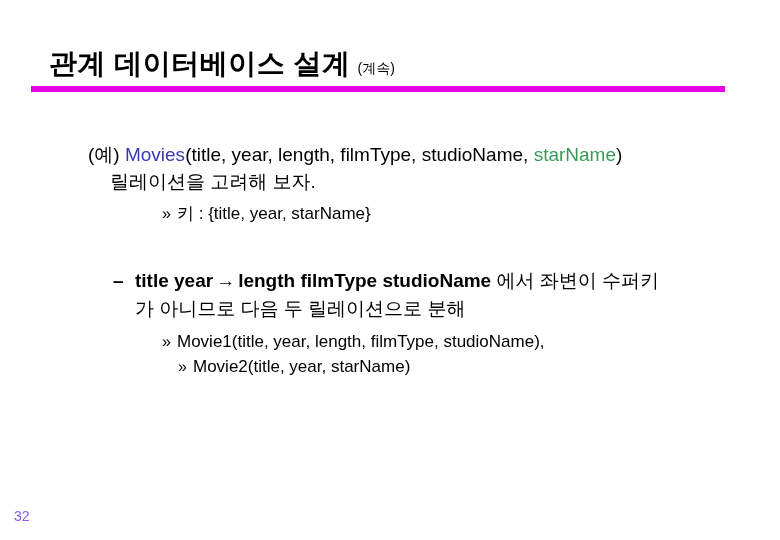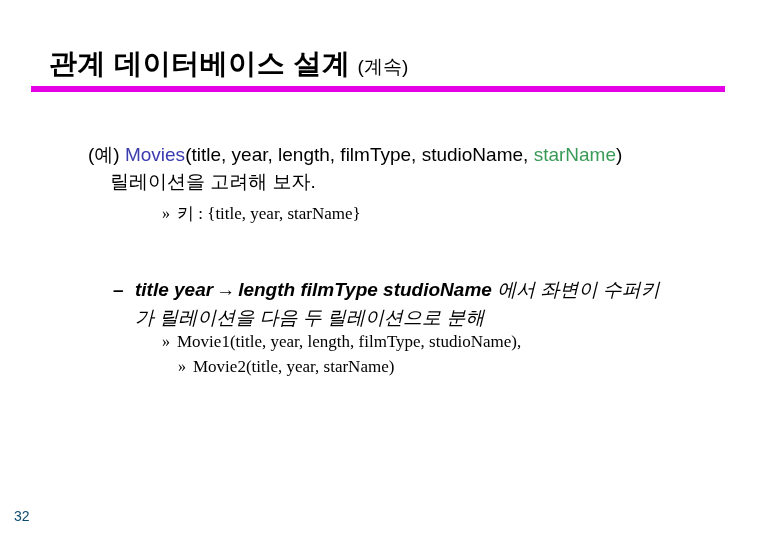--- a/index.html
+++ b/index.html
@@ -32,21 +32,21 @@
   }
   .title-main {
     font-size: 28px;
     font-weight: bold;
     letter-spacing: 0.5px;
     line-height: 34px;
     vertical-align: baseline;
     margin-left: 16px;
   }
   .title-suffix {
-    font-size: 19px;
+    font-size: 14px;
     font-weight: normal;
     line-height: 34px;
     margin-left: 7px;
     vertical-align: baseline;
   }
   .title-rule {
     position: absolute;
     left: 31px;
     top: 86px;
     width: 694px;
@@ -92,41 +92,40 @@
   }
   .lvl2 .ko {
     font-weight: normal;
   }
 
   .lvl3 {
     position: absolute;
     font-size: 17px;
     line-height: 24px;
     white-space: nowrap;
-    font-family: Liberation Serif, serif;
   }
   .lvl3 .marker {
     display: inline-block;
     width: 15px;
     font-size: 16px;
   }
 
   .c-blue  { color: #3b3bb0; }
   .c-green { color: #3a9a57; }
   .c-black { color: #000000; }
 
   .arrow { font-weight: bold; padding: 0 3px; }
 
   
   .page-num {
     position: absolute;
     left: 14px;
     top: 508px;
     font-size: 14px;
-    color: #0c4a6e;
+    color: #8b5cf6;
   }
 </style>
 </head>
 <body>
 
 <div class="slide">
 
   <div class="title-block">
     <span class="title-main">관계 데이터베이스 설계</span><span class="title-suffix">(계속)</span>
   </div>
@@ -137,23 +136,23 @@
     <div class="lvl1" style="left:88px; top:141px;">
       <span>(예)</span>
       <span class="c-blue">Movies</span><span class="c-black">(</span><span class="c-black">title, year, length, filmType, studioName, </span><span class="c-green">starName</span><span class="c-black">)</span>
       <span class="cont">릴레이션을 고려해 보자.</span>
     </div>
 
     <div class="lvl3" style="left:162px; top:202px;">
       <span class="marker">»</span><span>키 : {title, year, starName}</span>
     </div>
 
-    <div class="lvl2" style="left:113px; top:276px;font-style:italic;">
+    <div class="lvl2" style="left:113px; top:267px;">
       <span class="marker">–</span><span>title year</span><span class="arrow">→</span><span>length  filmType  studioName</span> <span class="ko">에서 좌변이 수퍼키</span>
-      <span class="cont">가 릴레이션을 다음 두 릴레이션으로 분해</span>
+      <span class="cont">가 아니므로 다음 두 릴레이션으로 분해</span>
     </div>
 
     <div class="lvl3" style="left:162px; top:330px;">
       <span class="marker">»</span><span>Movie1(title, year, length, filmType, studioName),</span>
     </div>
 
     <div class="lvl3" style="left:178px; top:355px;">
       <span class="marker">»</span><span>Movie2(title, year, starName)</span>
     </div>
 

